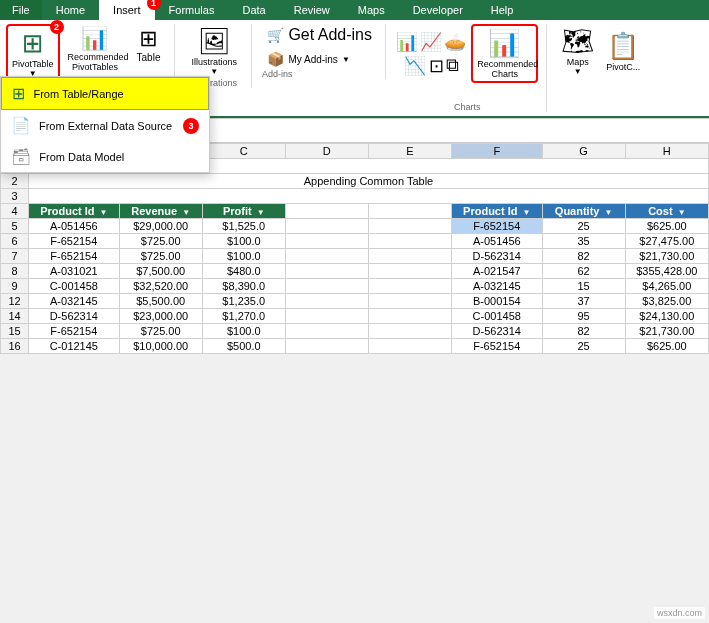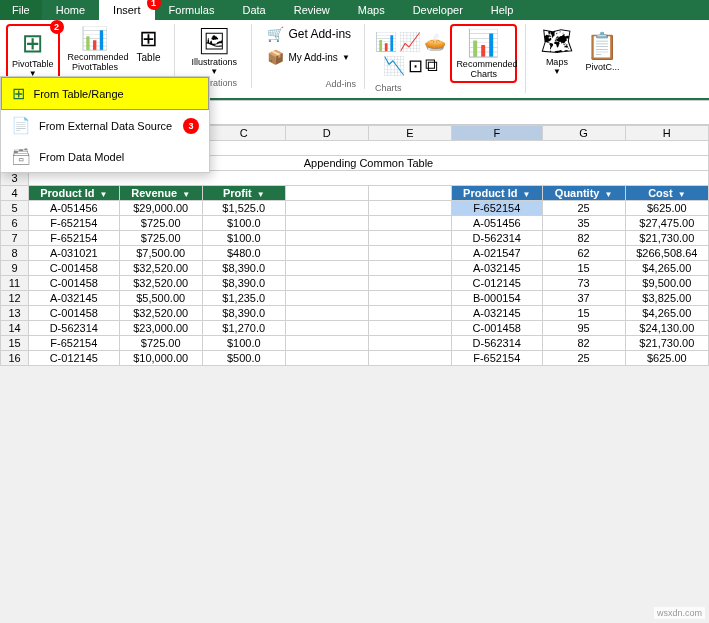--- a/index.html
+++ b/index.html
@@ -111,29 +111,29 @@
           <div style="font-size:8px;">▼</div>
         </div>
       </div>
       <div style="font-size:9px;color:#666;text-align:center;">Illustrations</div>
     </div>
 
     <div style="display:flex;flex-direction:column;border-right:1px solid #ddd;padding-right:8px;">
       <div style="display:flex;flex-direction:column;gap:3px;flex:1;justify-content:center;">
         <div class="addin-btn">
           <span style="color:#217346;font-size:14px;">🛒</span>
-          <span style="font-size:12px;">Get Add-ins</span>
+          <span style="font-size:16px;">Get Add-ins</span>
         </div>
         <div class="addin-btn">
           <span style="color:#217346;font-size:14px;">📦</span>
           <span style="font-size:10px;">My Add-ins</span>
           <span style="font-size:8px;">▼</span>
         </div>
       </div>
-      <div style="font-size:9px;color:#666;text-align:right;margin-top:12px;">Add-ins</div>
+      <div style="font-size:9px;color:#666;text-align:left;">Add-ins</div>
     </div>
 
     <div style="display:flex;flex-direction:column;border-right:1px solid #ddd;padding-right:8px;">
       <div style="display:flex;gap:4px;flex:1;align-items:center;">
 
         <div style="display:flex;flex-direction:column;align-items:center;gap:2px;">
           <div style="display:flex;gap:2px;">
             <div style="cursor:pointer;font-size:18px;">📊</div>
             <div style="cursor:pointer;font-size:18px;">📈</div>
             <div style="cursor:pointer;font-size:18px;">🥧</div>
@@ -143,21 +143,21 @@
             <div style="cursor:pointer;font-size:18px;">⊡</div>
             <div style="cursor:pointer;font-size:18px;">⧉</div>
           </div>
         </div>
 
         <div style="display:flex;flex-direction:column;align-items:center;cursor:pointer;padding:2px 4px;border:2px solid #ff0000;border-radius:4px;">
           <div style="font-size:26px;">📊</div>
           <div style="font-size:9px;text-align:center;max-width:55px;">Recommended Charts</div>
         </div>
       </div>
-      <div style="font-size:9px;color:#666;">Charts</div>
+      <div style="font-size:9px;color:#666;text-align:center;margin-top:19px;">Charts</div>
     </div>
 
     <div style="display:flex;flex-direction:column;">
       <div style="display:flex;gap:4px;flex:1;align-items:center;">
         <div style="display:flex;flex-direction:column;align-items:center;cursor:pointer;padding:2px 4px;">
           <div style="font-size:26px;">🗺</div>
           <div style="font-size:9px;">Maps</div>
           <div style="font-size:8px;">▼</div>
         </div>
         <div style="display:flex;flex-direction:column;align-items:center;cursor:pointer;padding:2px 4px;">
@@ -274,67 +274,45 @@
       </tr>
       <tr>
         <td class="row-num">8</td>
         <td>A-031021</td>
         <td>$7,500.00</td>
         <td>$480.0</td>
         <td></td>
         <td></td>
         <td>A-021547</td>
         <td>62</td>
-        <td>$266,508.64</td>
+        <td>$355,428.00</td>
       </tr>
       <tr>
         <td class="row-num">9</td>
         <td>C-001458</td>
         <td>$32,520.00</td>
         <td>$8,390.0</td>
         <td></td>
         <td></td>
         <td>A-032145</td>
         <td>15</td>
         <td>$4,265.00</td>
       </tr>
       <tr>
-        <td class="row-num">11</td>
-        <td>C-001458</td>
-        <td>$32,520.00</td>
-        <td>$8,390.0</td>
-        <td></td>
-        <td></td>
-        <td>C-012145</td>
-        <td>73</td>
-        <td>$9,500.00</td>
-      </tr>
-      <tr>
         <td class="row-num">12</td>
         <td>A-032145</td>
         <td>$5,500.00</td>
         <td>$1,235.0</td>
         <td></td>
         <td></td>
         <td>B-000154</td>
         <td>37</td>
         <td>$3,825.00</td>
       </tr>
       <tr>
-        <td class="row-num">13</td>
-        <td>C-001458</td>
-        <td>$32,520.00</td>
-        <td>$8,390.0</td>
-        <td></td>
-        <td></td>
-        <td>A-032145</td>
-        <td>15</td>
-        <td>$4,265.00</td>
-      </tr>
-      <tr>
         <td class="row-num">14</td>
         <td>D-562314</td>
         <td>$23,000.00</td>
         <td>$1,270.0</td>
         <td></td>
         <td></td>
         <td>C-001458</td>
         <td>95</td>
         <td>$24,130.00</td>
       </tr>

